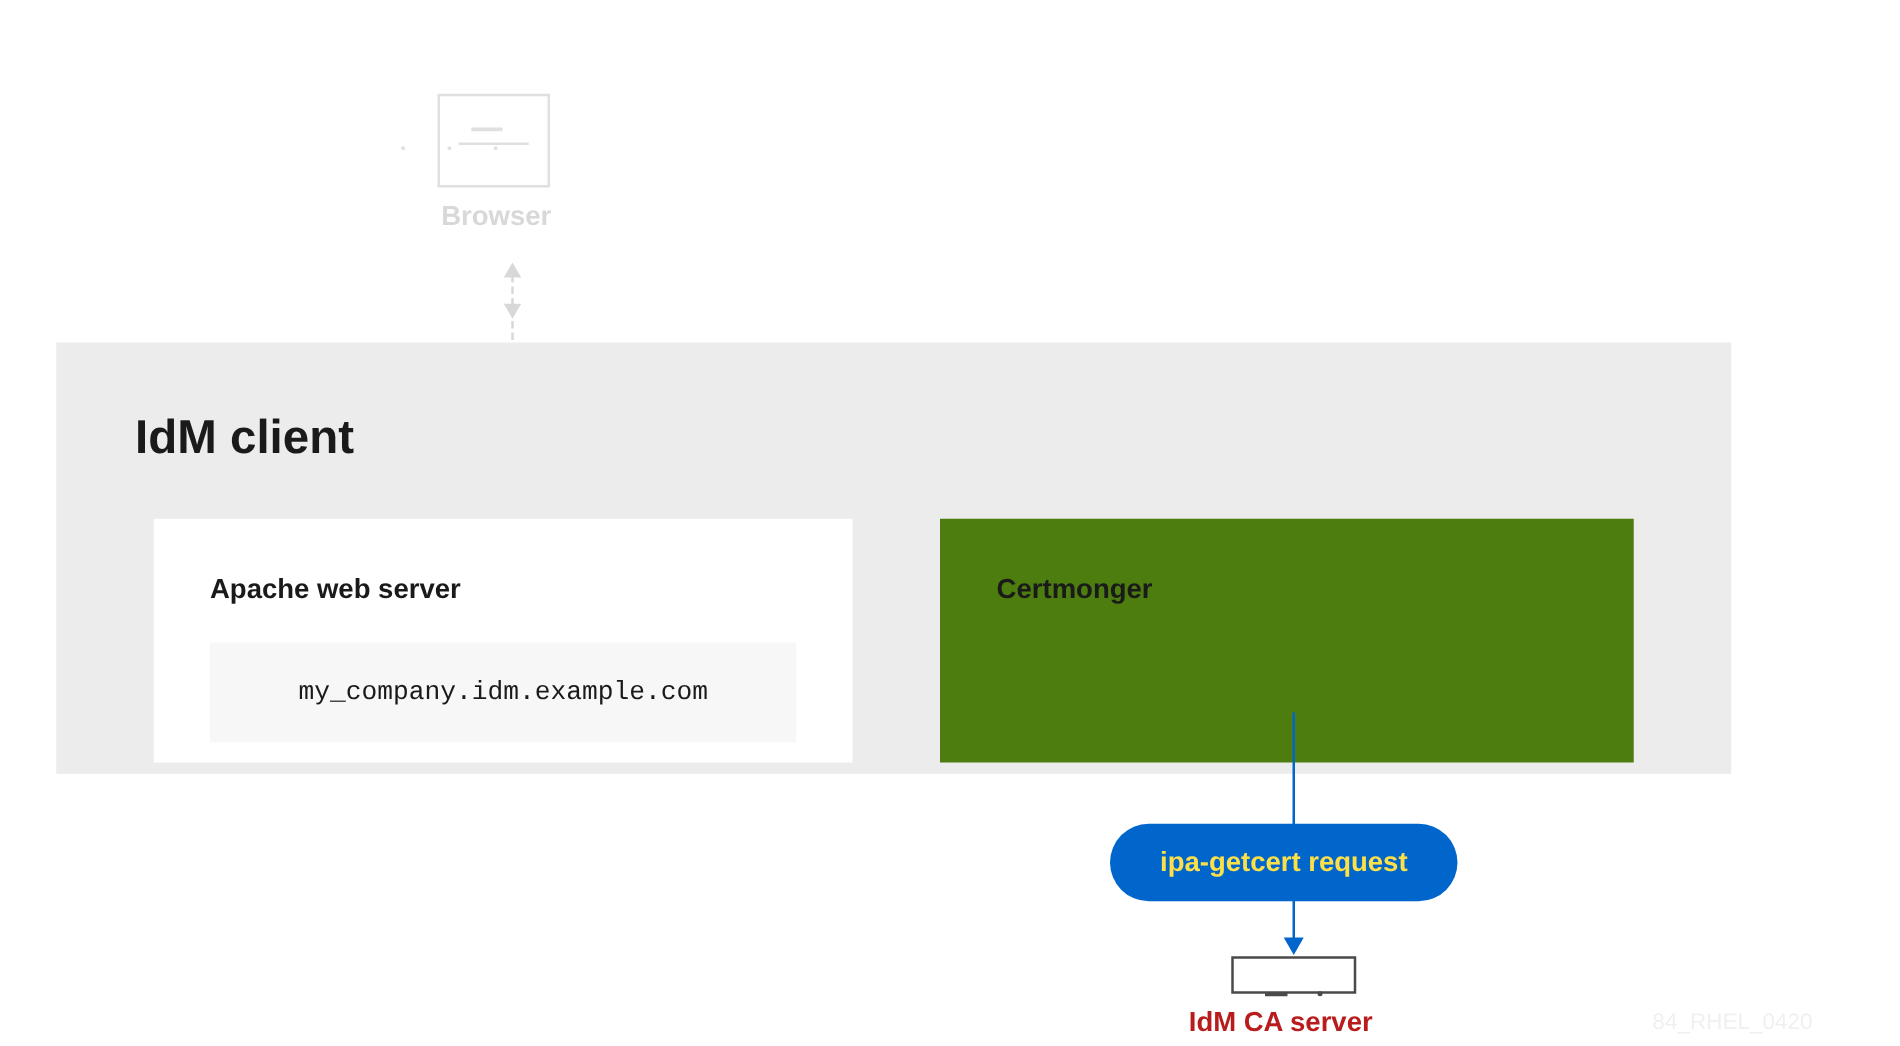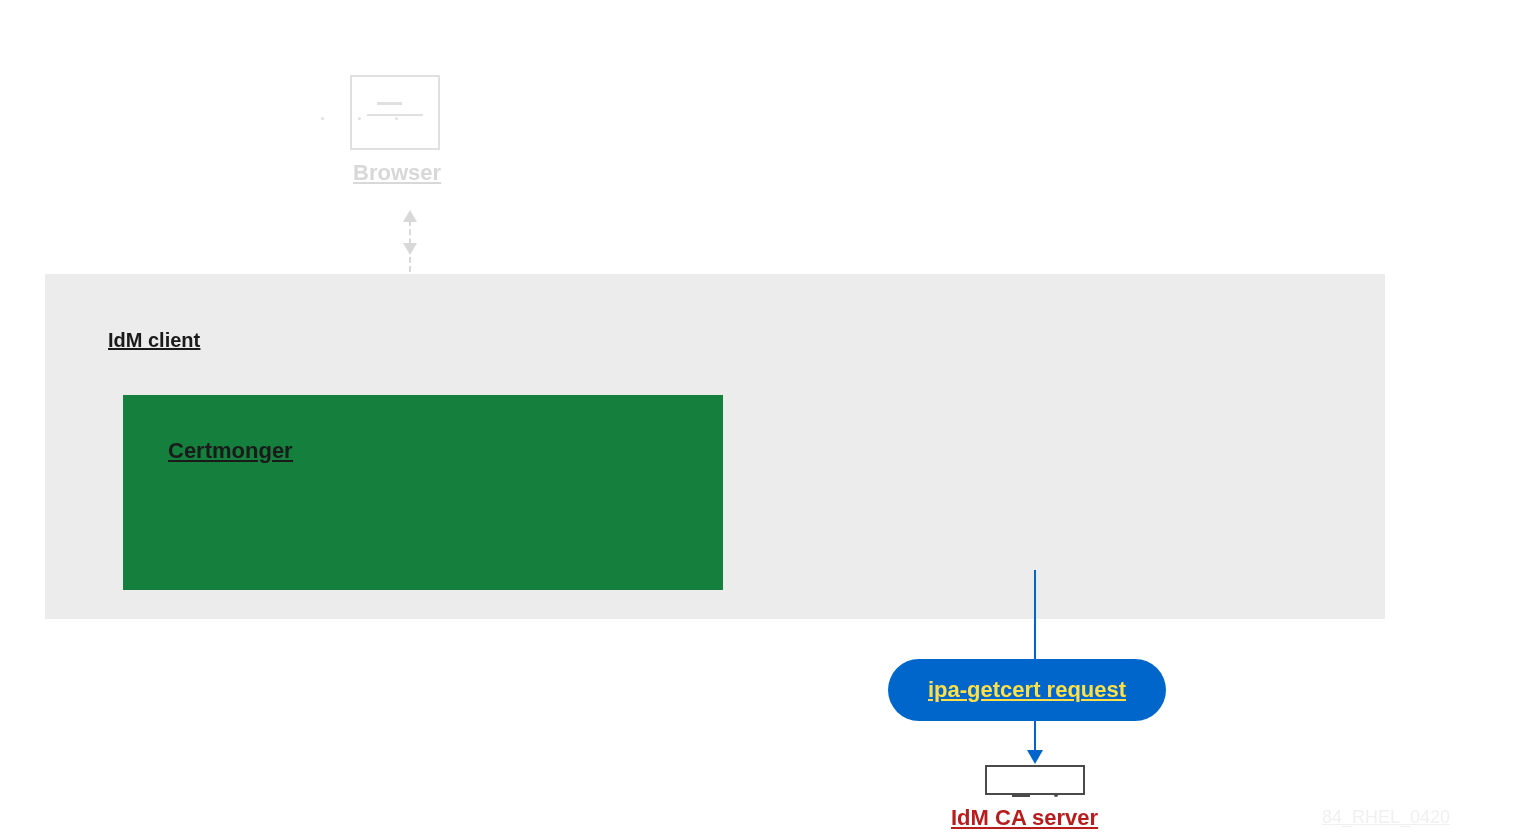--- a/index.html
+++ b/index.html
@@ -1,19 +1,18 @@
 <!DOCTYPE html>
 <html><head>
   <meta charset="utf-8">
   <style>
     * {
       margin: 15px;
       padding: 0;
       box-sizing: border-box;
-      text-decoration: underline;
     }
     body {
       font-family: -apple-system, BlinkMacSystemFont, "Segoe UI", Helvetica, Arial, sans-serif;
       background: #ffffff;
       width: 1520px;
       height: 837px;
       position: relative;
     }
     .browser-icon {
       position: absolute;
@@ -99,21 +98,21 @@
     .idm-client-box {
       position: absolute;
       left: 0;
       top: 229px;
       width: 1340px;
       height: 345px;
       background: #ececec;
       padding: 40px 48px;
     }
     .idm-client-title {
-      font-size: 20px;
+      font-size: 38px;
       font-weight: 700;
       color: #1a1a1a;
       margin-bottom: 28px;
     }
     .inner-boxes {
       display: flex;
       gap: 40px;
     }
     .apache-box {
       background: #ffffff;
@@ -131,21 +130,21 @@
       background: #f7f7f7;
       height: 80px;
       display: flex;
       align-items: center;
       justify-content: center;
       font-family: "Courier New", monospace;
       font-size: 21px;
       color: #1a1a1a;
     }
     .certmonger-box {
-      background: #15803d;
+      background: #4d7c0f;
       width: 600px;
       height: 195px;
       padding: 28px 30px;
     }
     .certmonger-title {
       font-size: 22px;
       font-weight: 700;
       color: #1a1a1a;
     }
     .blue-arrow-line {
@@ -236,20 +235,24 @@
 
 <div class="dashed-arrow">
   <div class="arrow-up-light"></div>
   <div class="dashed-line"></div>
   <div class="arrow-down-light"></div>
 </div>
 
 <div class="idm-client-box">
   <div class="idm-client-title">IdM client</div>
   <div class="inner-boxes">
+    <div class="apache-box">
+      <div class="apache-title">Apache web server</div>
+      <div class="domain-box">my_company.idm.example.com</div>
+    </div>
     <div class="certmonger-box">
       <div class="certmonger-title">Certmonger</div>
     </div>
   </div>
 </div>
 
 <div class="blue-arrow-line"></div>
 <div class="request-pill">ipa-getcert request</div>
 <div class="blue-arrow-head"></div>
 

